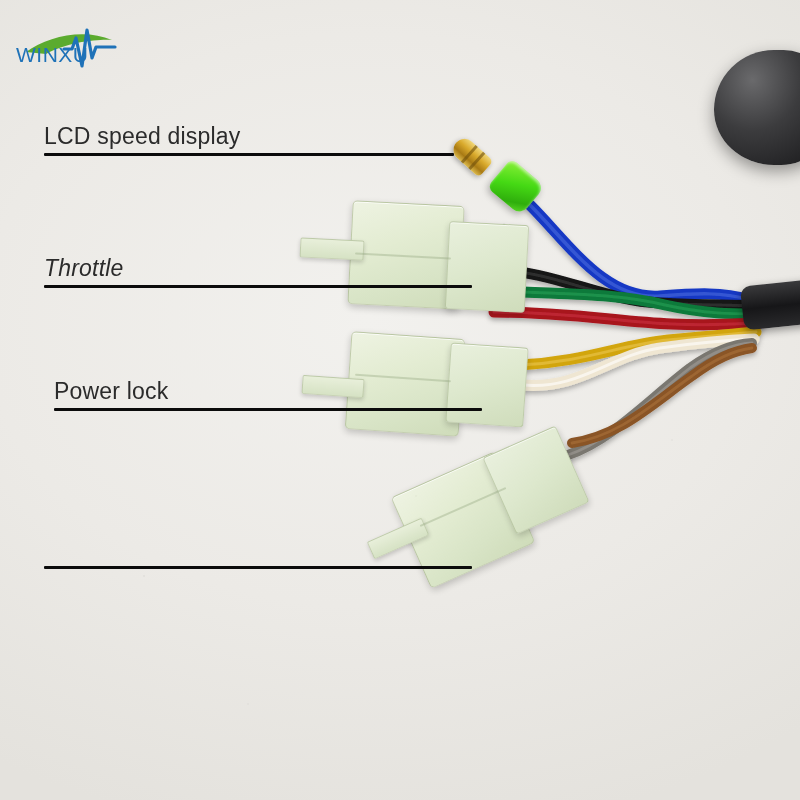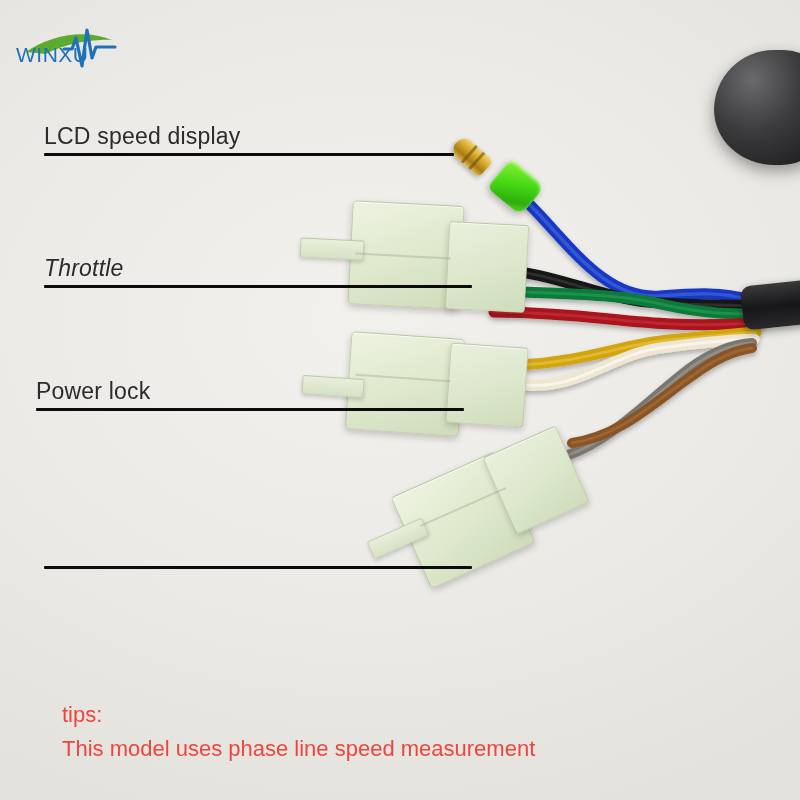--- a/index.html
+++ b/index.html
@@ -200,27 +200,23 @@
   <div class="callout" style="left:44px;top:116px;width:410px;height:40px;">
     <span class="txt">LCD speed display</span>
     <span class="rule" style="width:410px;"></span>
   </div>
 
   <div class="callout" style="left:44px;top:248px;width:428px;height:40px;font-style:italic;">
     <span class="txt">Throttle</span>
     <span class="rule" style="width:428px;"></span>
   </div>
 
-  <div class="callout" style="left:36px;top:371px;width:428px;height:40px;">
+  <div class="callout" style="left:54px;top:371px;width:428px;height:40px;">
     <span class="txt">Power lock</span>
     <span class="rule" style="width:428px;"></span>
   </div>
 
   <div class="callout" style="left:44px;top:529px;width:428px;height:40px;">
     <span class="rule" style="width:428px;"></span>
   </div>
 
-  <div id="tips">
-    <div class="line">tips:</div>
-    <div class="line">This model uses phase line speed measurement</div>
-  </div>
 
 </div>
 
 </body></html>

